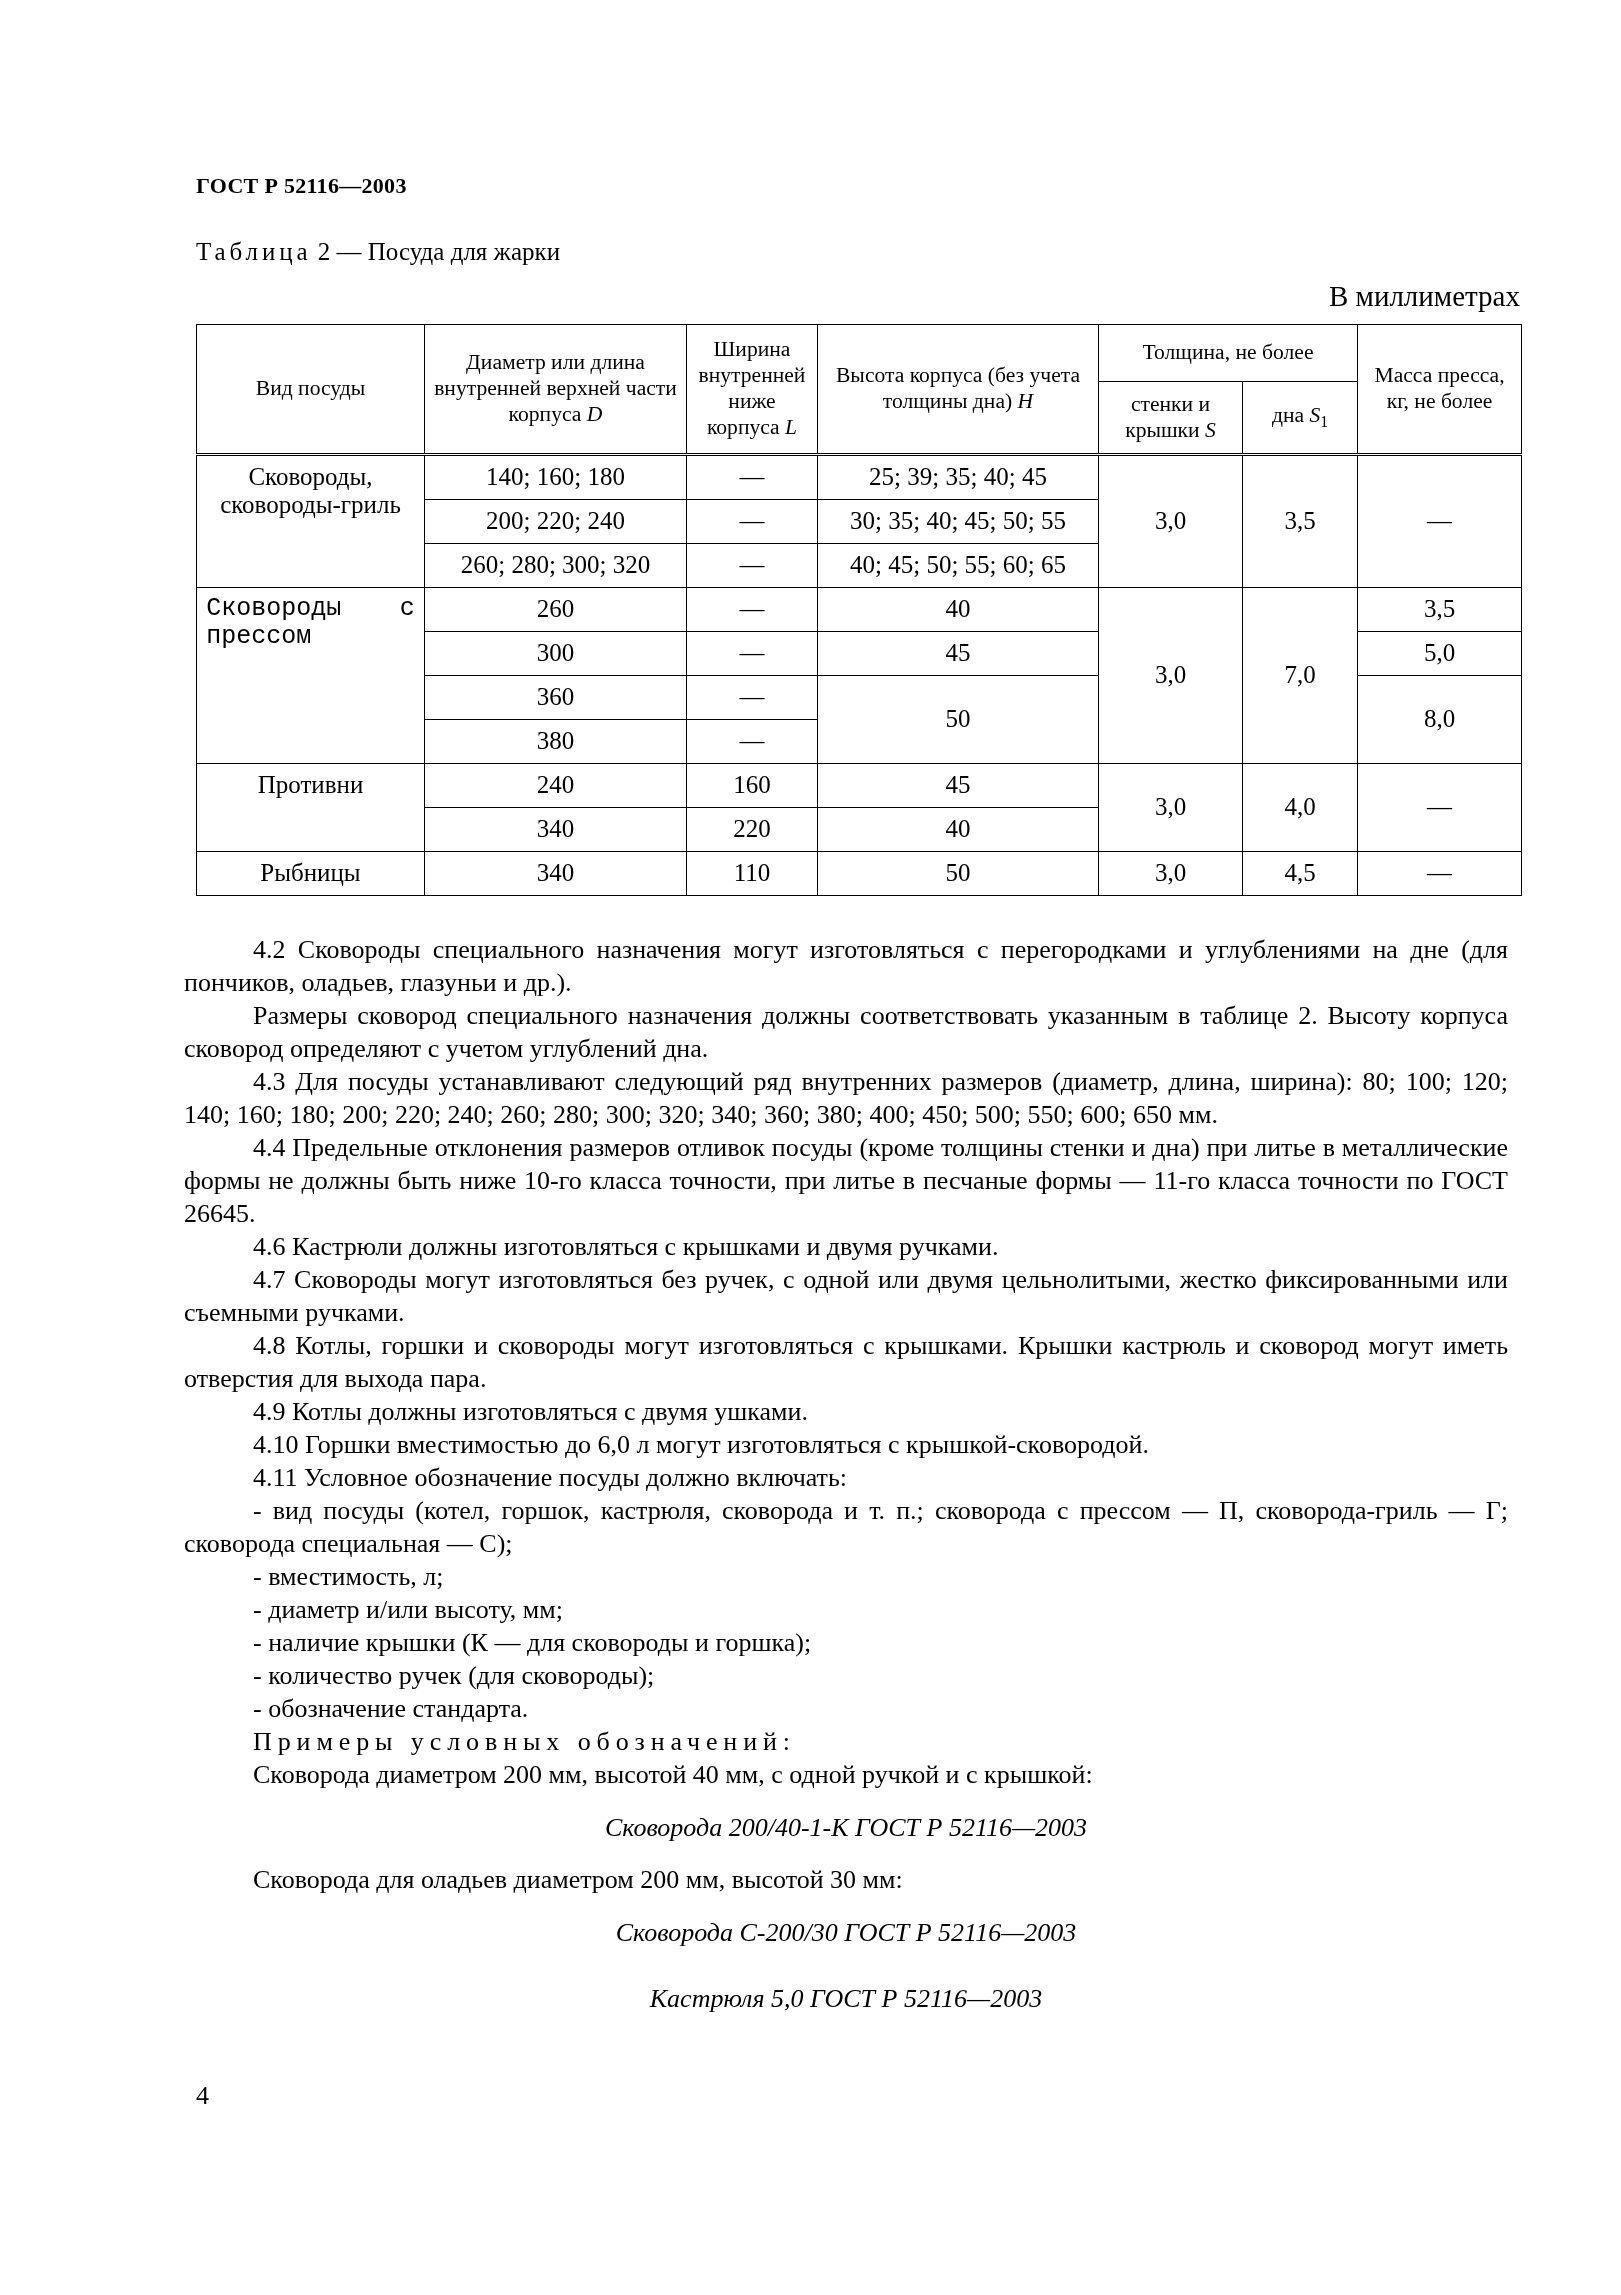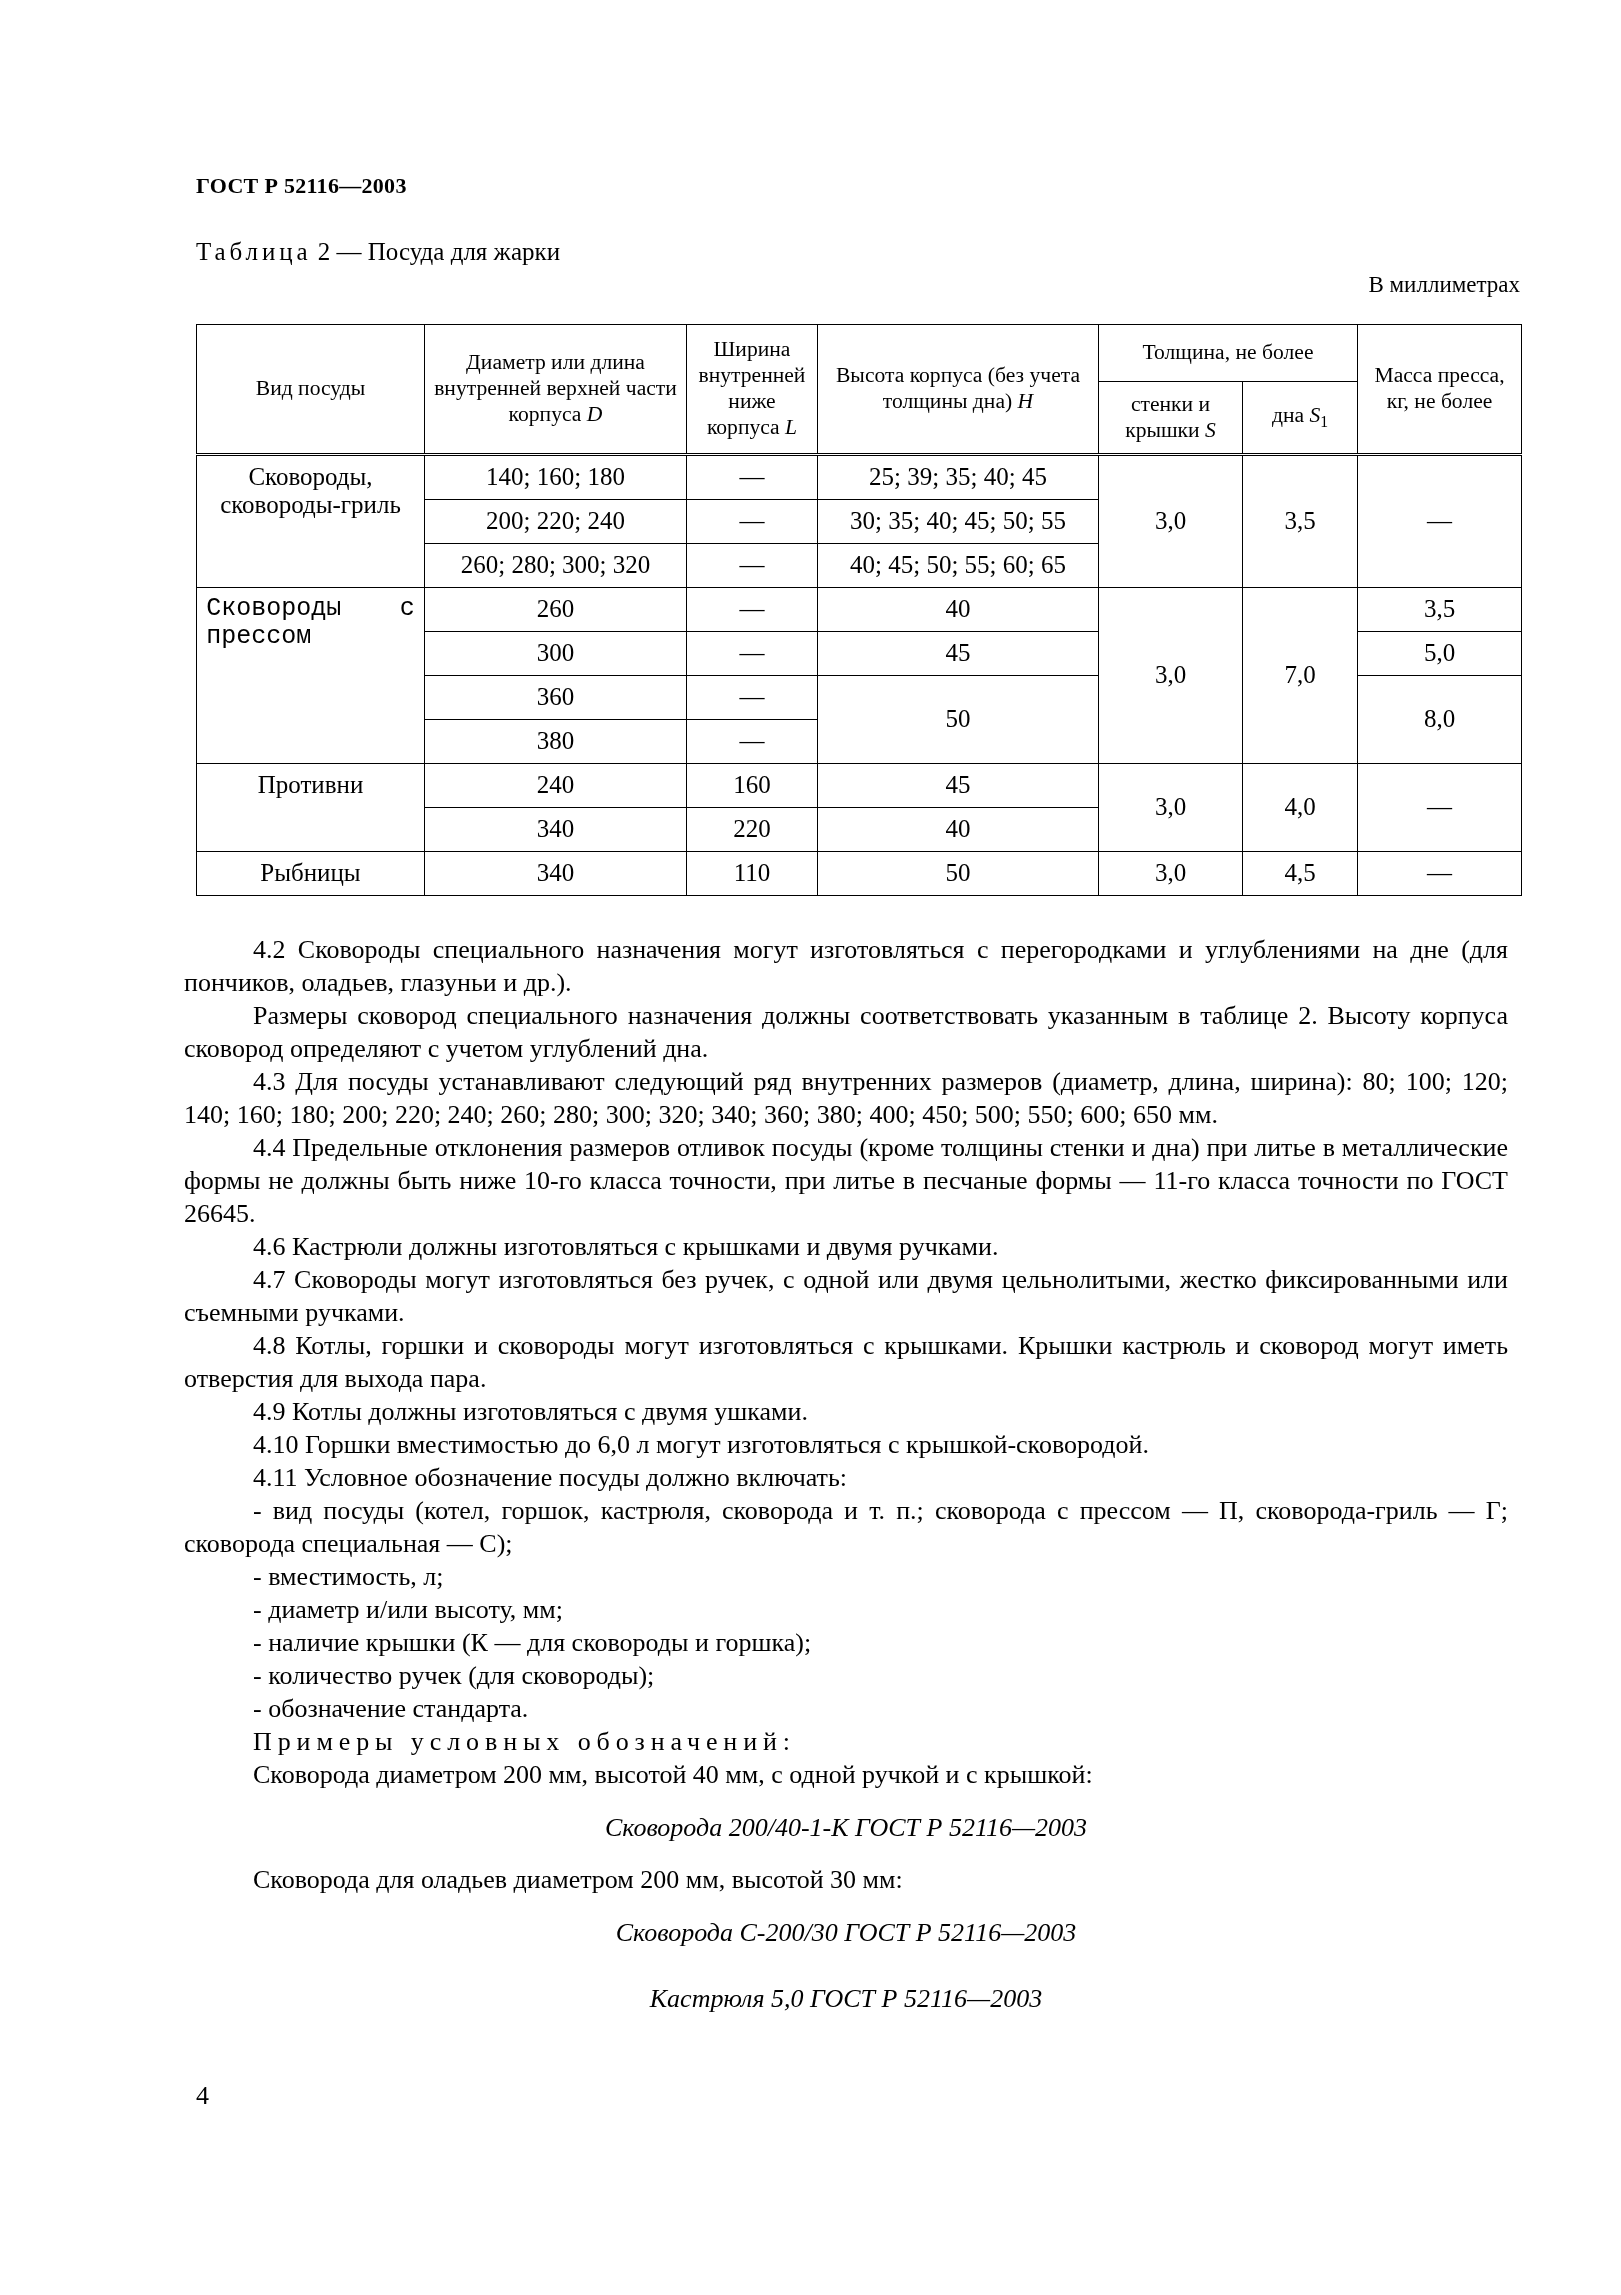--- a/index.html
+++ b/index.html
@@ -10,21 +10,21 @@
   .page { position: absolute; left: 0; top: 0; width: 1621px; height: 2295px; }
   .doc-code {
     position: absolute; left: 196px; top: 165px;
     font-size: 22px; font-weight: bold; letter-spacing: 0.3px; margin-top: 8px;
   }
   .table-caption {
     position: absolute; left: 196px; top: 238px; font-size: 25px;
   }
   .table-caption .spaced { letter-spacing: 3.9px; }
   .units {
-    position: absolute; right: 101px; top: 272px; font-size: 23px;
+    position: absolute; right: 101px; top: 280px; font-size: 29px;
   }
   table.spec {
     position: absolute; left: 196px; top: 324px; width: 1324px;
     border-collapse: collapse; table-layout: fixed;
     font-size: 25px; line-height: 1.15;
   }
   table.spec th, table.spec td {
     border: 1.3px solid #000; text-align: center; vertical-align: middle;
     padding: 0 5.2px; font-weight: normal;
   }

